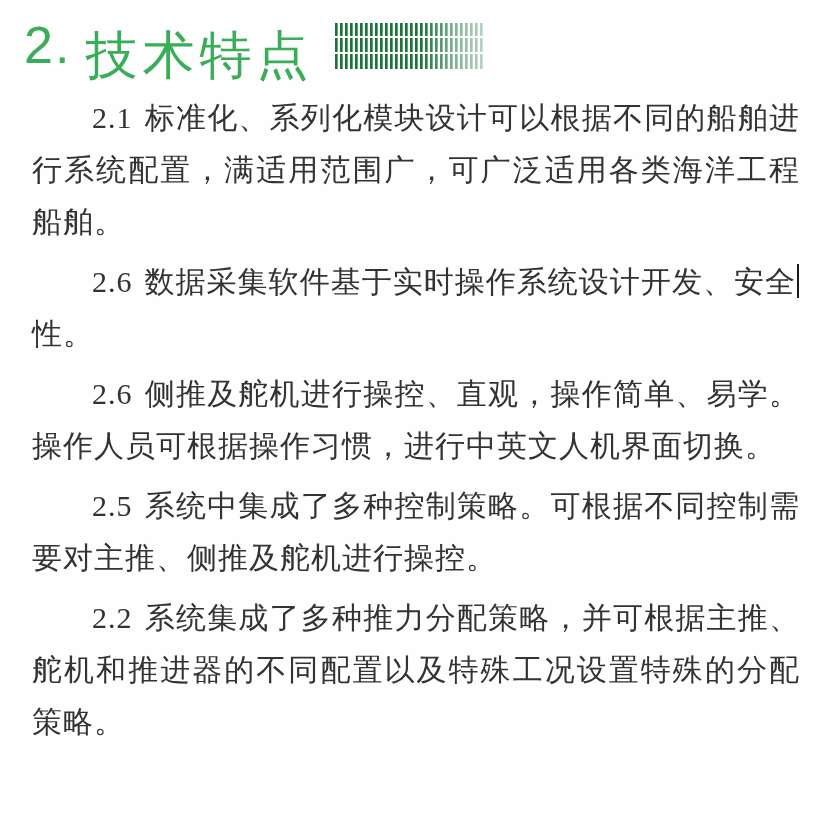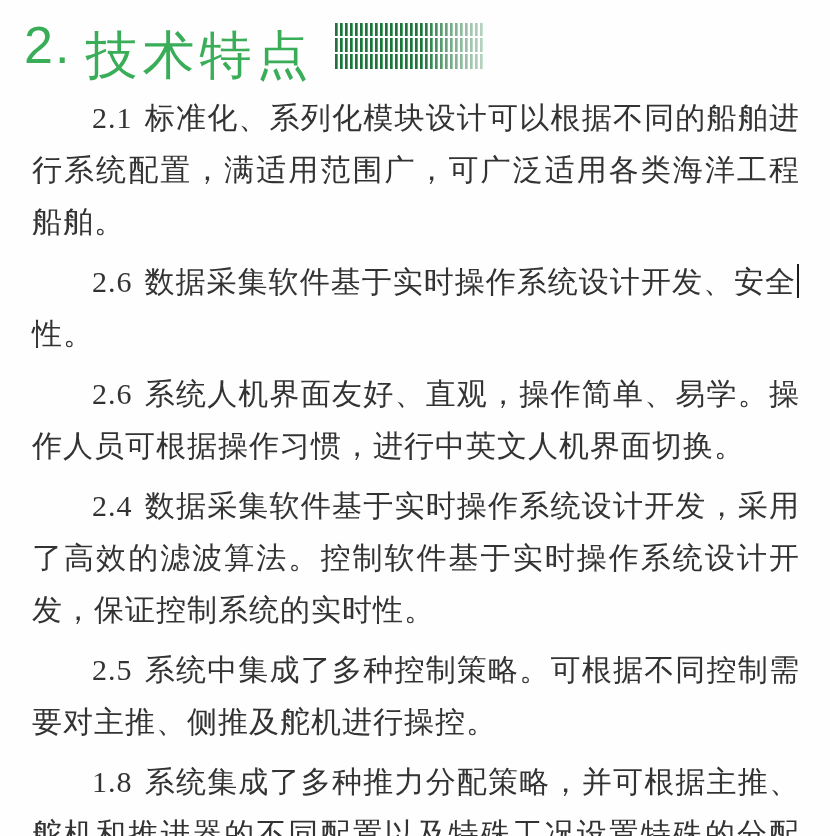--- a/index.html
+++ b/index.html
@@ -93,29 +93,26 @@
 
     <p>
       <span class="para-number">2.1</span><span>标准化、系列化模块设计可以根据不同的船舶进行系统配置，满适用范围广，可广泛适用各类海洋工程船舶。</span>
     </p>
 
     <p>
       <span class="para-number">2.6</span><span>数据采集软件基于实时操作系统设计开发、安全</span><span class="text-cursor"></span><span>性。</span>
     </p>
 
     <p>
-      <span class="para-number">2.6</span><span>系统人机界面友好、直观，操作简单、易学。操作人员可根据操作习惯，进行中英文人机界面切换。</span>
+      <span class="para-number">2.6</span><span>侧推及舵机进行操控、直观，操作简单、易学。操作人员可根据操作习惯，进行中英文人机界面切换。</span>
     </p>
 
-    <p>
-      <span class="para-number">2.4</span><span>数据采集软件基于实时操作系统设计开发，采用了高效的滤波算法。控制软件基于实时操作系统设计开发，保证控制系统的实时性。</span>
-    </p>
 
     <p>
       <span class="para-number">2.5</span><span>系统中集成了多种控制策略。可根据不同控制需要对主推、侧推及舵机进行操控。</span>
     </p>
 
     <p>
-      <span class="para-number">1.8</span><span>系统集成了多种推力分配策略，并可根据主推、舵机和推进器的不同配置以及特殊工况设置特殊的分配策略。</span>
+      <span class="para-number">2.2</span><span>系统集成了多种推力分配策略，并可根据主推、舵机和推进器的不同配置以及特殊工况设置特殊的分配策略。</span>
     </p>
 
   </div>
 </div>
 
 </body></html>

